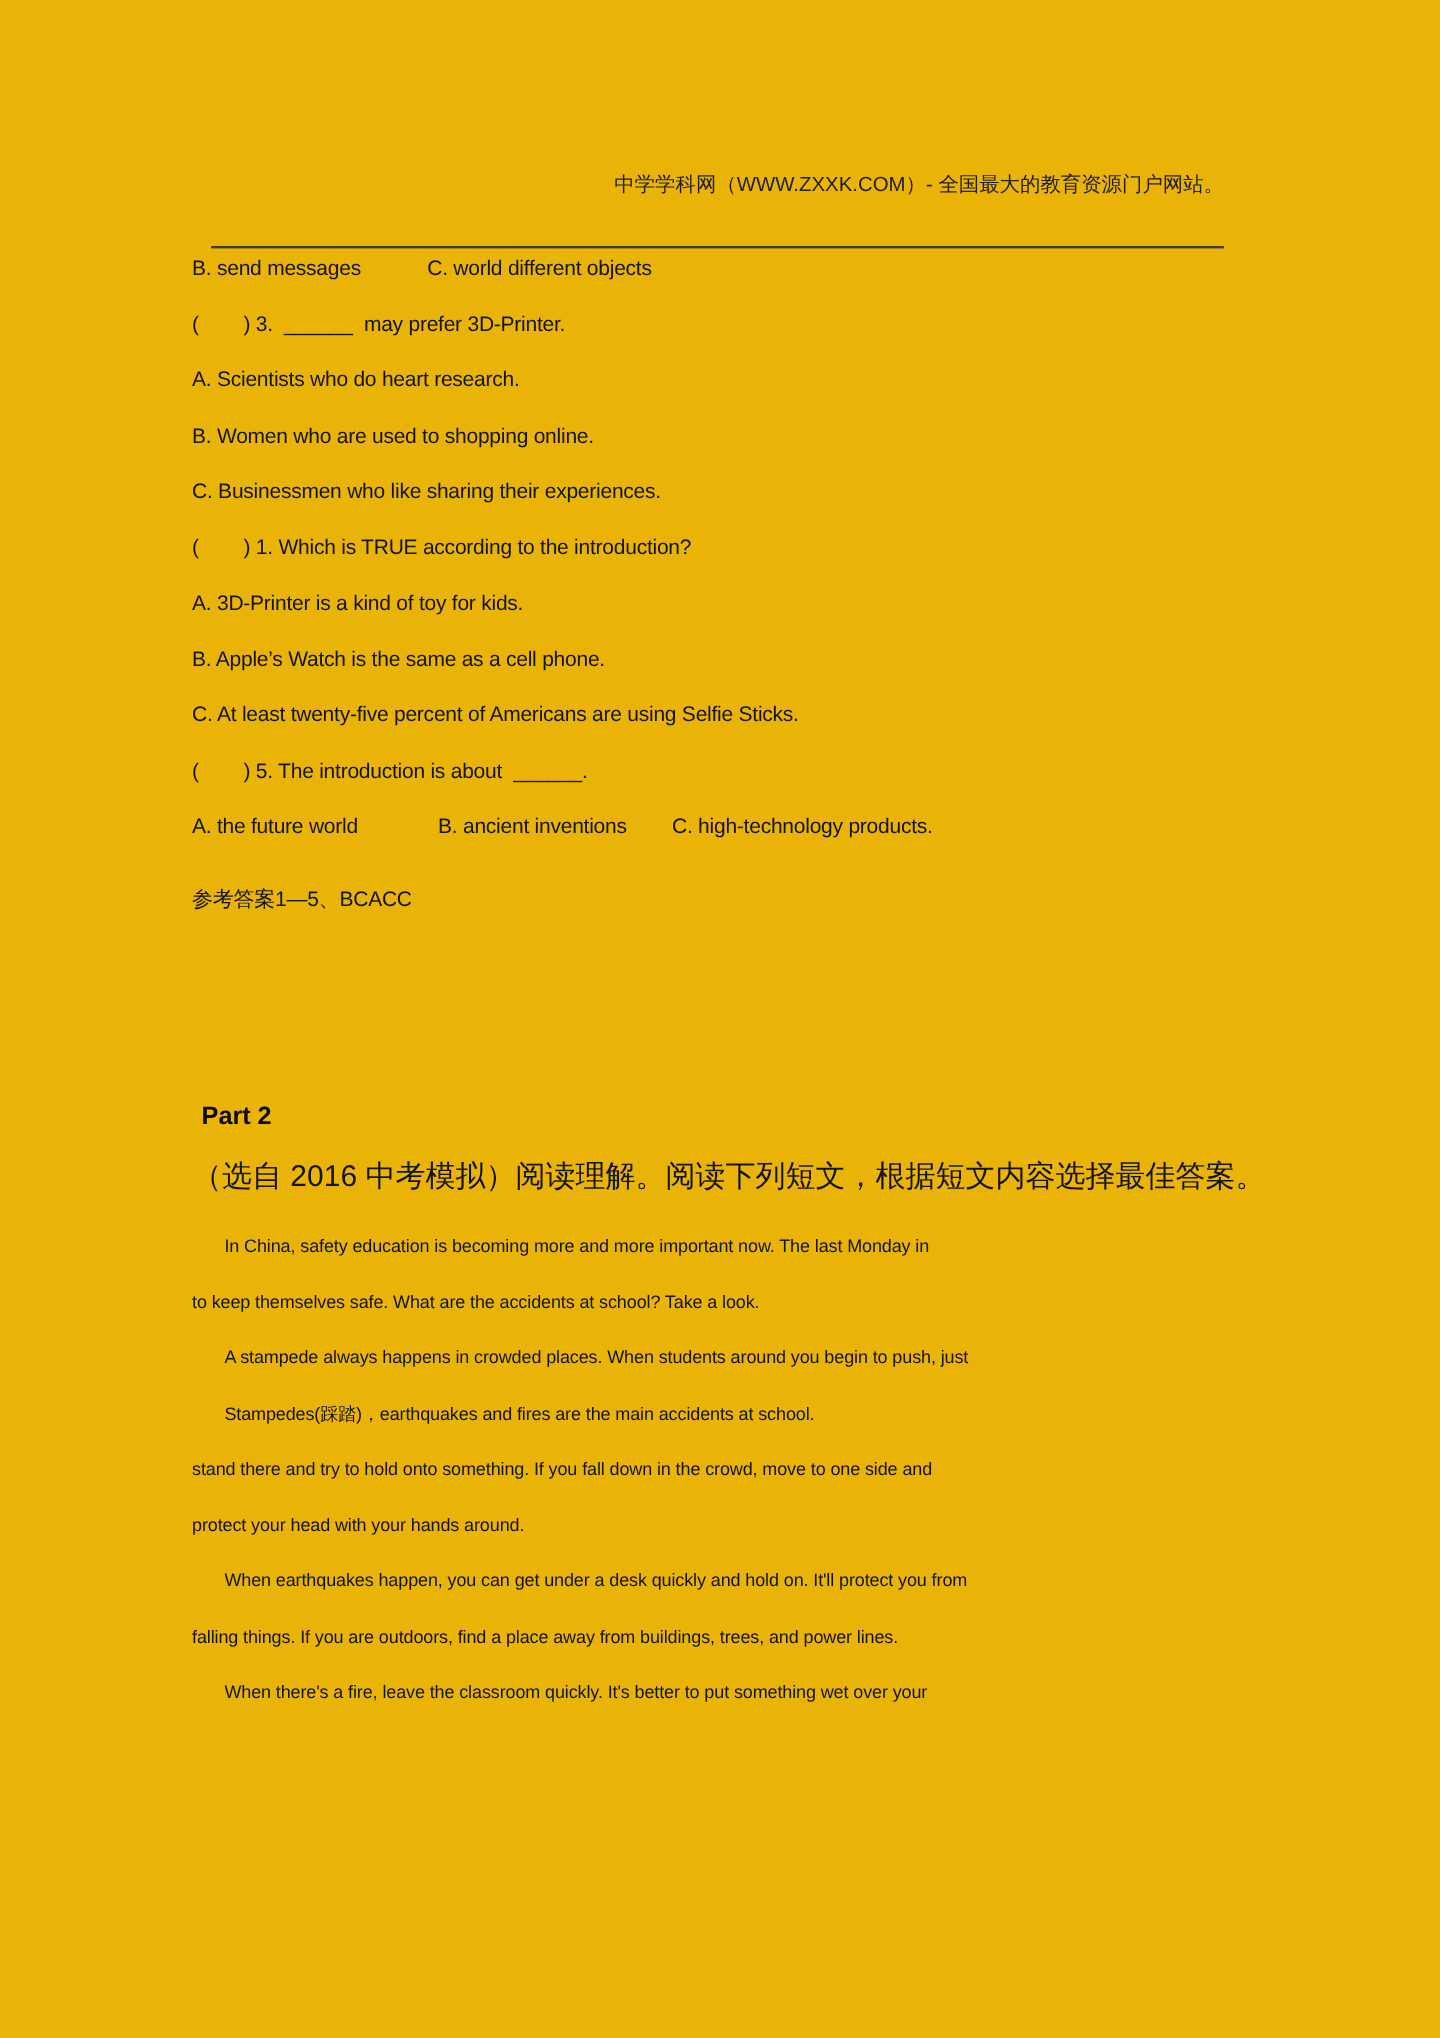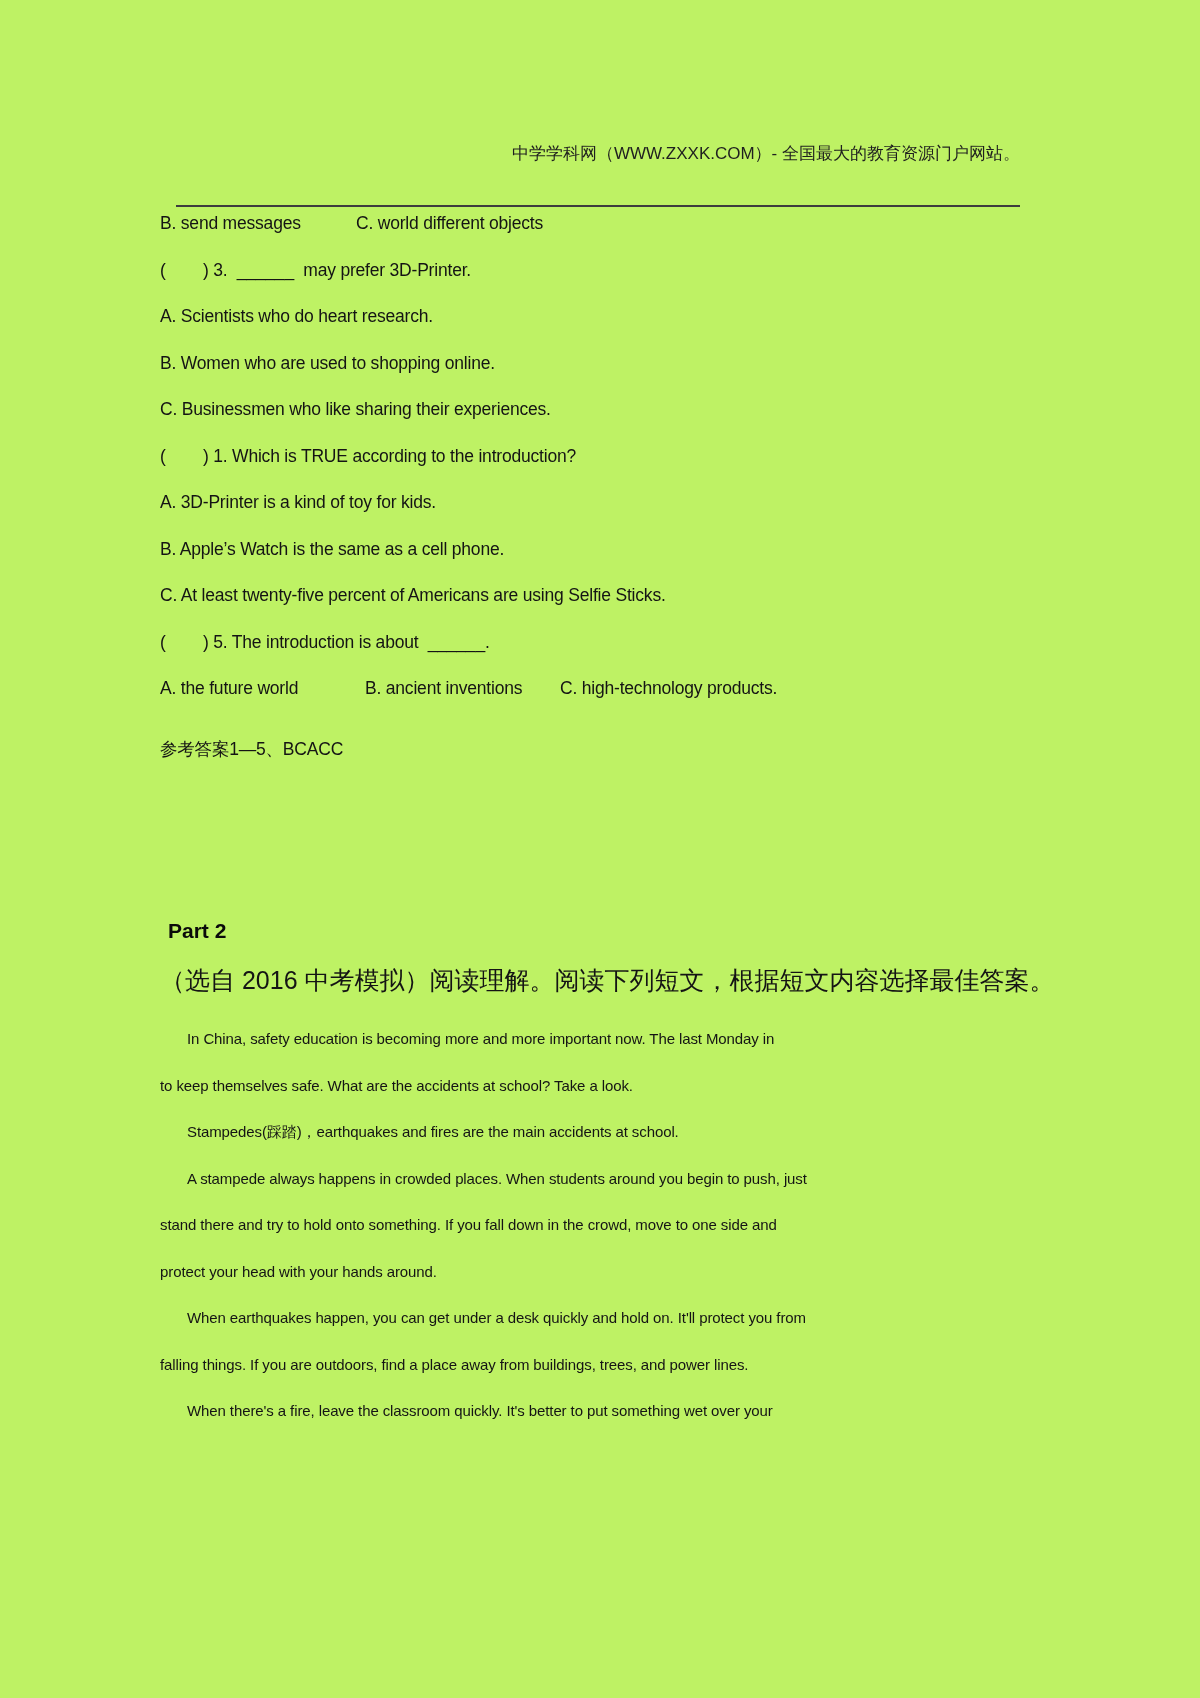--- a/index.html
+++ b/index.html
@@ -1,20 +1,20 @@
 <!DOCTYPE html>
 <html><head>
 <meta charset="utf-8">
 <style>
   html,body { margin:0; padding:0; background:#e8e8e8; }
   .page {
     position:relative;
     width:1200px; height:1698px;
     margin:0 auto;
-    background:#bef264;
+    background:#eab308;
     overflow:hidden;
     font-family:"Liberation Sans", sans-serif;
     color:#141414;
   }
   .header {
     position:absolute;
     left:176px; right:180px; top:106px;
     text-align:right;
     font-size:17px;
     line-height:32px;
@@ -95,22 +95,22 @@
     <div class="line answer">参考答案1—5、BCACC</div>
   </div>
 
   <div class="part2-title">Part 2</div>
 
   <div class="instruction">（选自 2016 中考模拟）阅读理解。阅读下列短文，根据短文内容选择最佳答案。</div>
 
   <div class="passage">
     <div class="p-line indent">In China, safety education is becoming more and more important now. The last Monday in</div>
     <div class="p-line">to keep themselves safe. What are the accidents at school? Take a look.</div>
+    <div class="p-line indent">A stampede always happens in crowded places. When students around you begin to push, just</div>
     <div class="p-line indent">Stampedes(踩踏)，earthquakes and fires are the main accidents at school.</div>
-    <div class="p-line indent">A stampede always happens in crowded places. When students around you begin to push, just</div>
     <div class="p-line">stand there and try to hold onto something. If you fall down in the crowd, move to one side and</div>
     <div class="p-line">protect your head with your hands around.</div>
     <div class="p-line indent">When earthquakes happen, you can get under a desk quickly and hold on. It'll protect you from</div>
     <div class="p-line">falling things. If you are outdoors, find a place away from buildings, trees, and power lines.</div>
     <div class="p-line indent">When there's a fire, leave the classroom quickly. It's better to put something wet over your</div>
   </div>
 
 </div>
 
 </body></html>

